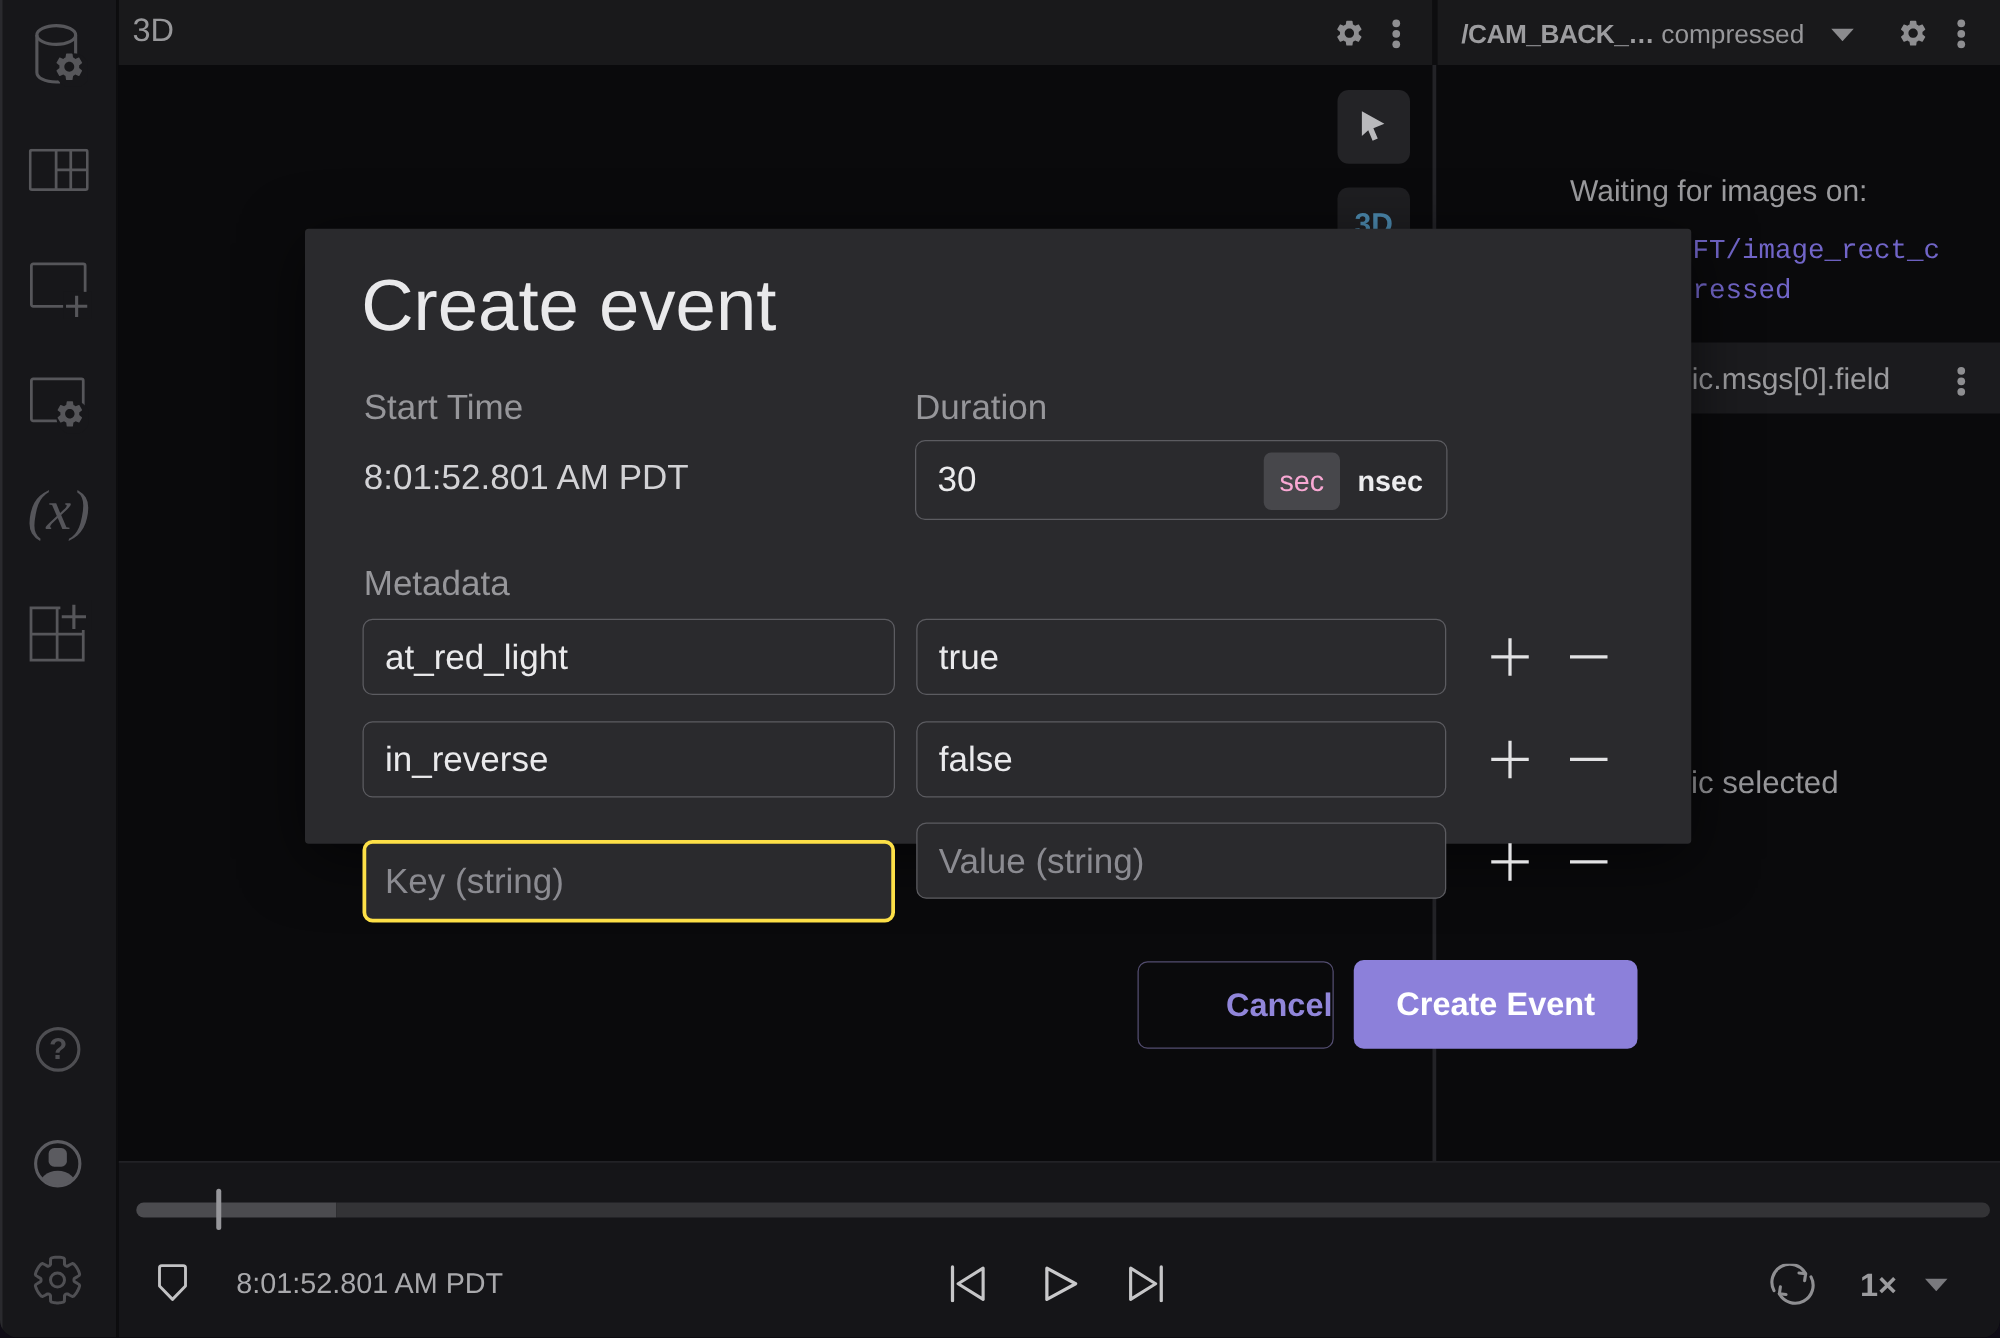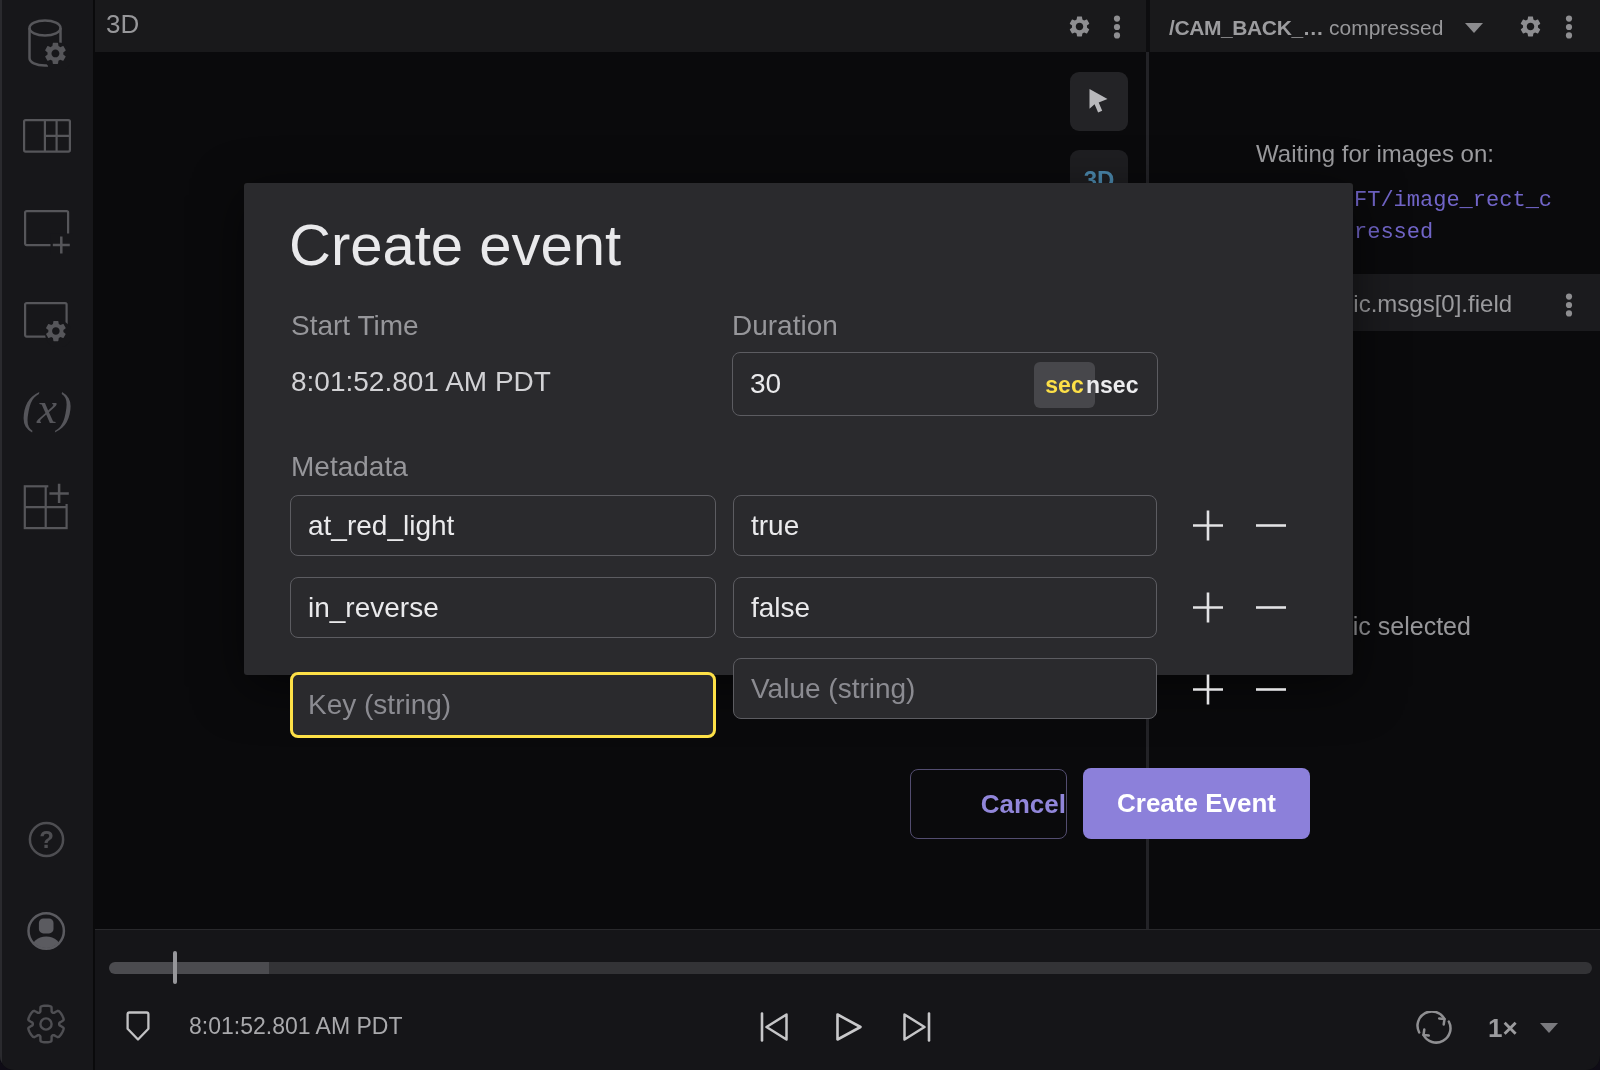--- a/index.html
+++ b/index.html
@@ -192,21 +192,21 @@
     </svg>
   </div>
   <div id="leftedge"></div>
   <div id="modal">
     <div class="abs" style="left:45px;top:33px;font-size:58px;line-height:58px;color:#e9e9eb;">Create event</div>
     <div class="lbl" style="left:47px;top:127px;">Start Time</div>
     <div class="lbl" style="left:488px;top:127px;">Duration</div>
     <div class="abs" style="left:47px;top:183px;font-size:28px;color:#d2d2d5;">8:01:52.801 AM PDT</div>
     <div class="inp" style="left:488px;top:169px;width:426px;height:64px;">
       <span class="txt">30</span>
-      <span class="abs" style="left:278px;top:9px;width:61px;height:46px;background:#47474b;border-radius:6px;text-align:center;line-height:46px;font-size:23px;font-weight:bold;color:#fde047;margin-left:23px;">sec</span>
+      <span class="abs" style="left:278px;top:9px;width:61px;height:46px;background:#47474b;border-radius:6px;text-align:center;line-height:46px;font-size:23px;font-weight:normal;color:#f9a8d4;">sec</span>
       <span class="abs" style="left:353px;top:9px;width:52px;height:46px;text-align:center;line-height:46px;font-size:23px;font-weight:bold;color:#ececee;">nsec</span>
     </div>
     <div class="lbl" style="left:47px;top:268px;">Metadata</div>
 
     <div class="inp" style="left:46px;top:312px;width:426px;height:61px;">
         <span class="txt">at_red_light</span>
       </div>
     <div class="inp" style="left:489px;top:312px;width:424px;height:61px;">
         <span class="txt">true</span>
       </div>

